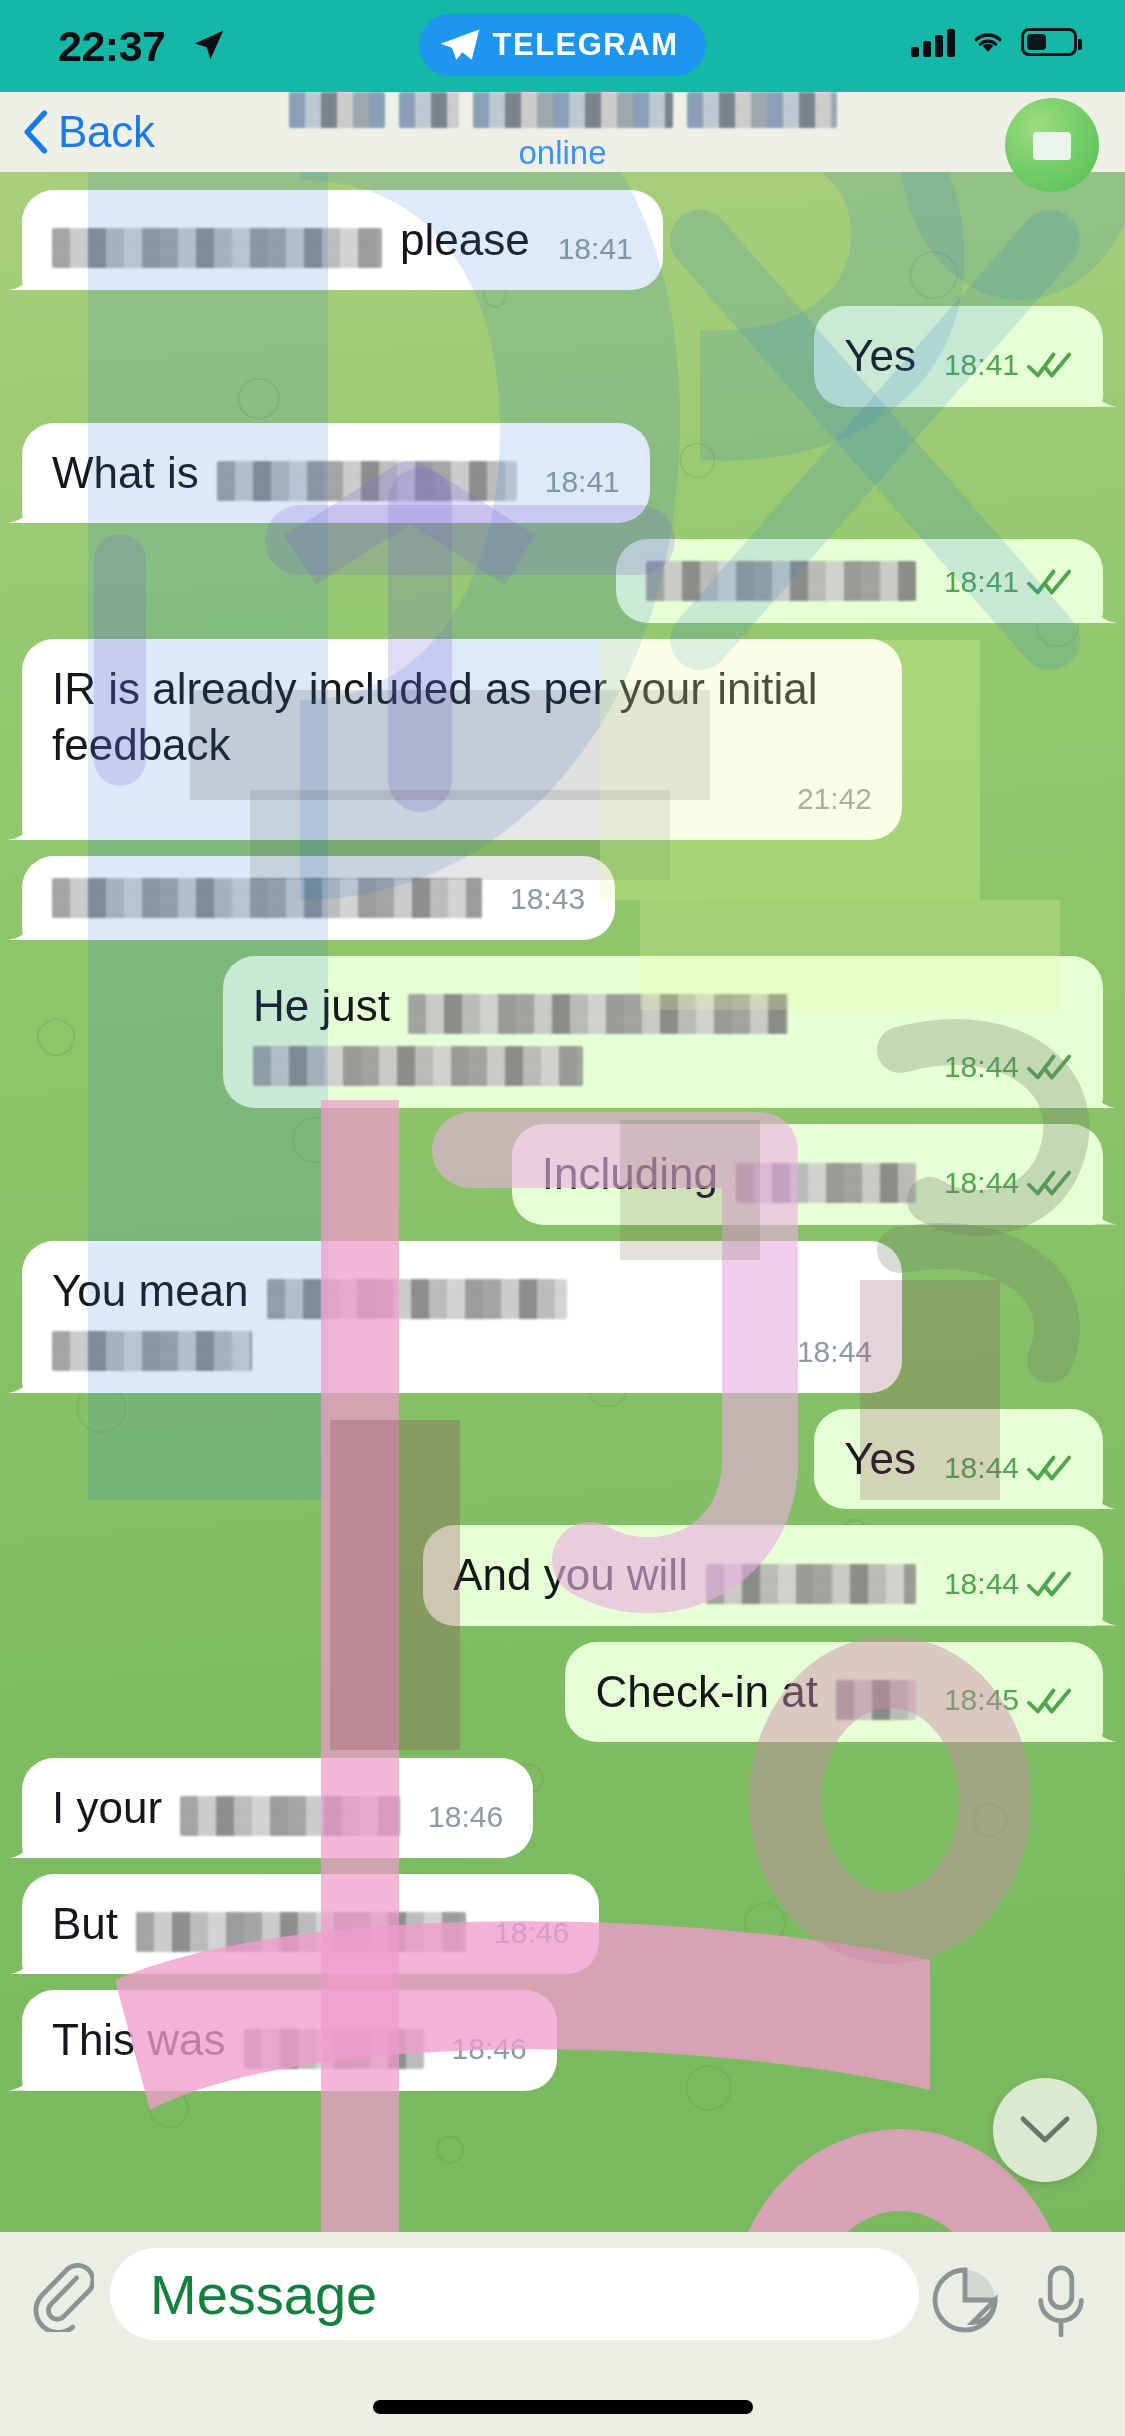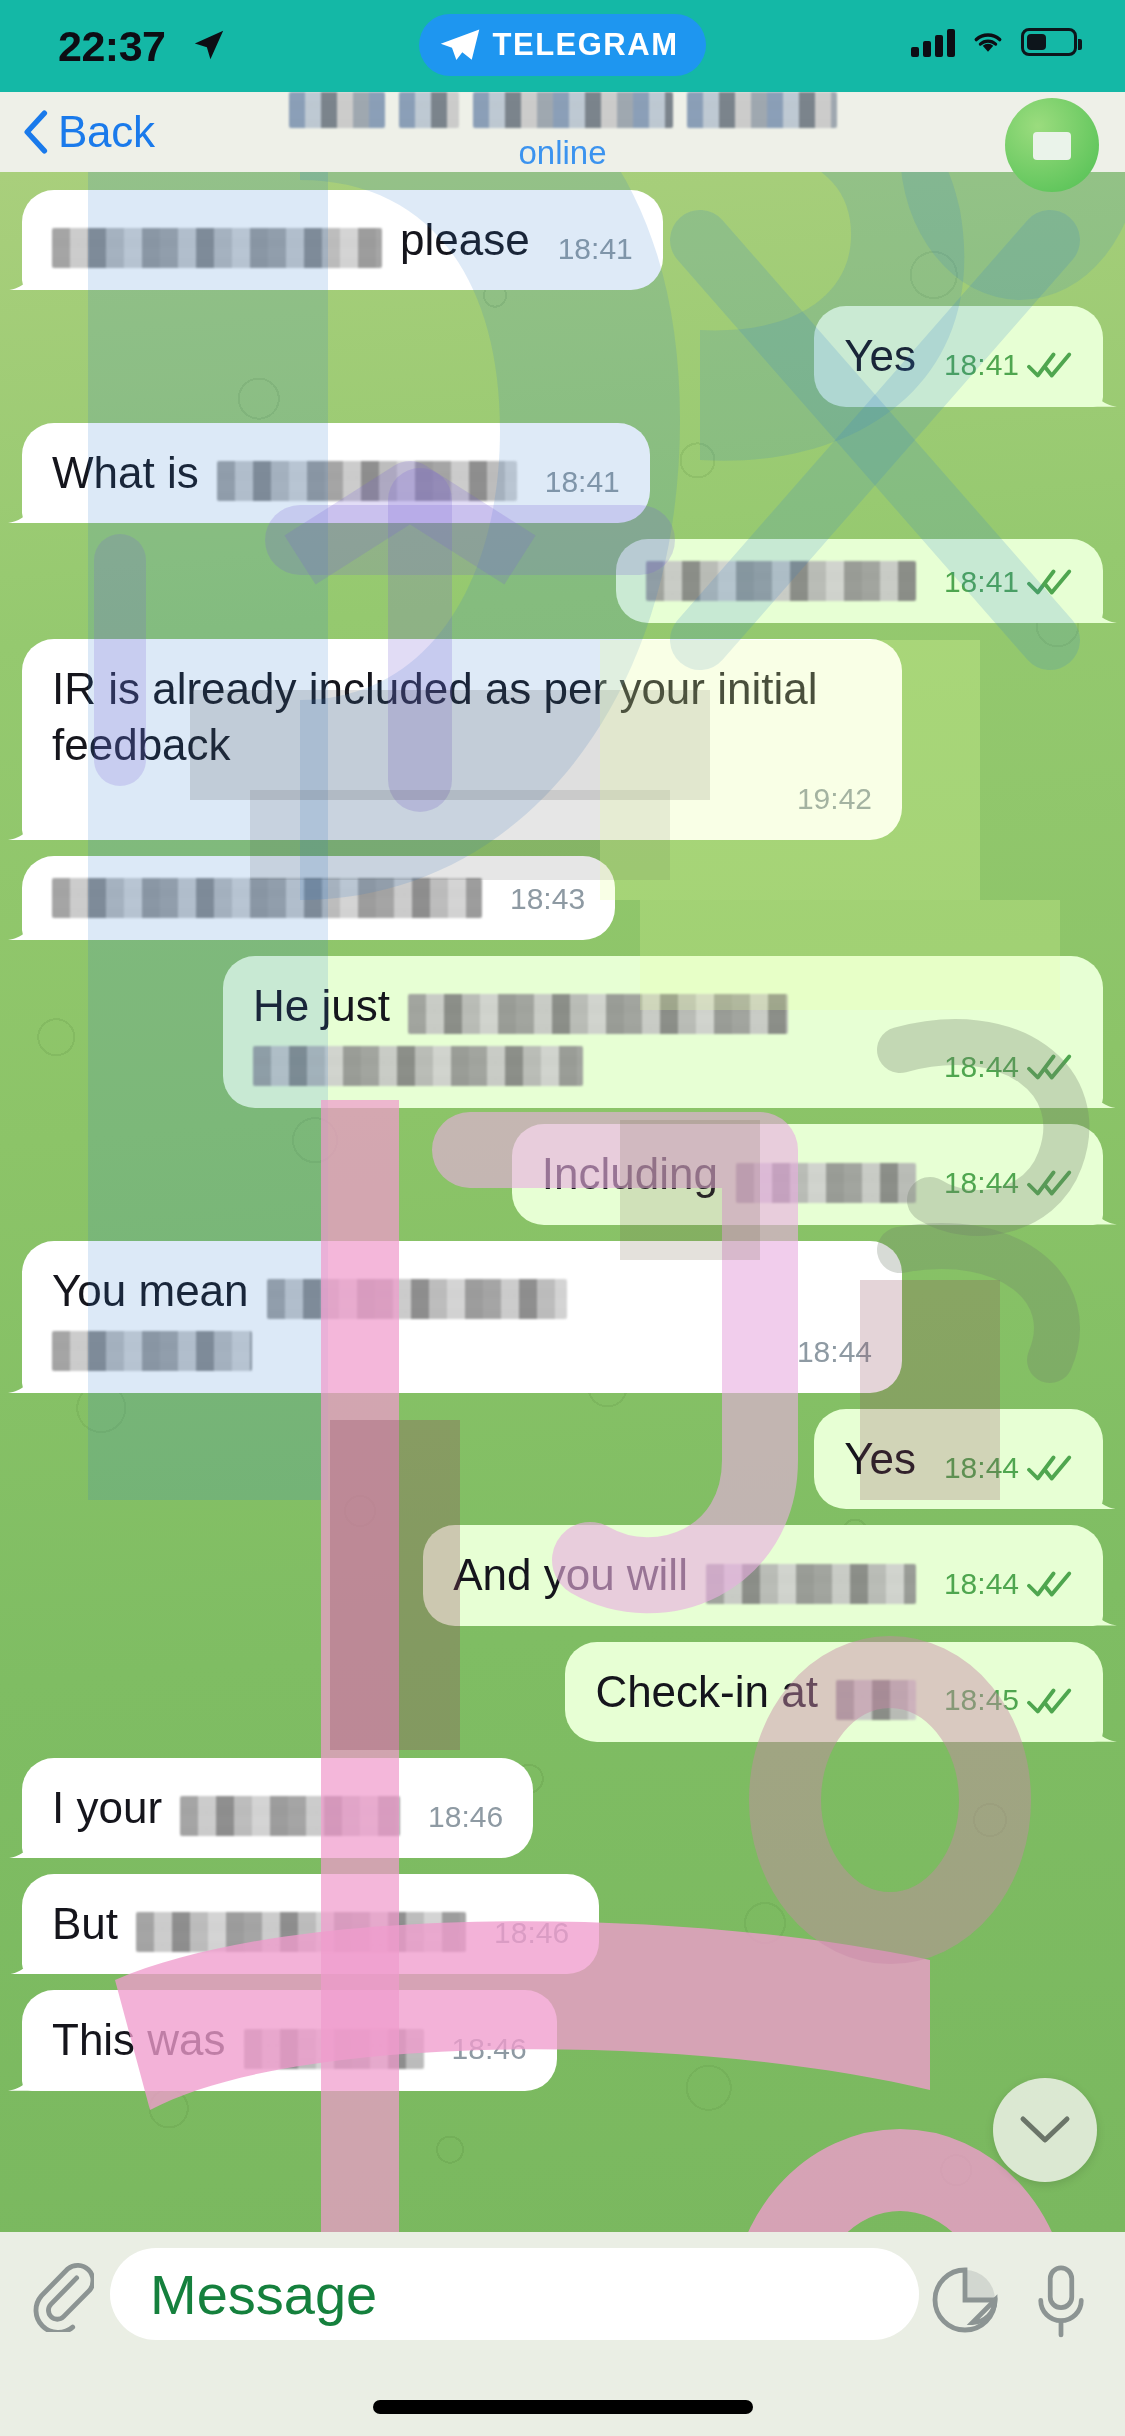--- a/index.html
+++ b/index.html
@@ -254,21 +254,21 @@
                 <path d="M10 9 L14 14 L24 2" fill="none" stroke="#4fa64f" stroke-width="2.2" stroke-linecap="round" stroke-linejoin="round"></path>
               </svg>
             </span>
           </div>
         </div>
         <div class="row in">
           <div class="bubble in">
             <span class="btext">IR is already included as per your initial
 feedback</span>
             <span class="meta">
-              <span class="time">19:42</span>
+              <span class="time">21:42</span>
             </span>
           </div>
         </div>
         <div class="row in">
           <div class="bubble in">
             <span class="redact" style="width: 430px;"></span>
             <span class="meta">
               <span class="time">18:43</span>
             </span>
           </div>

